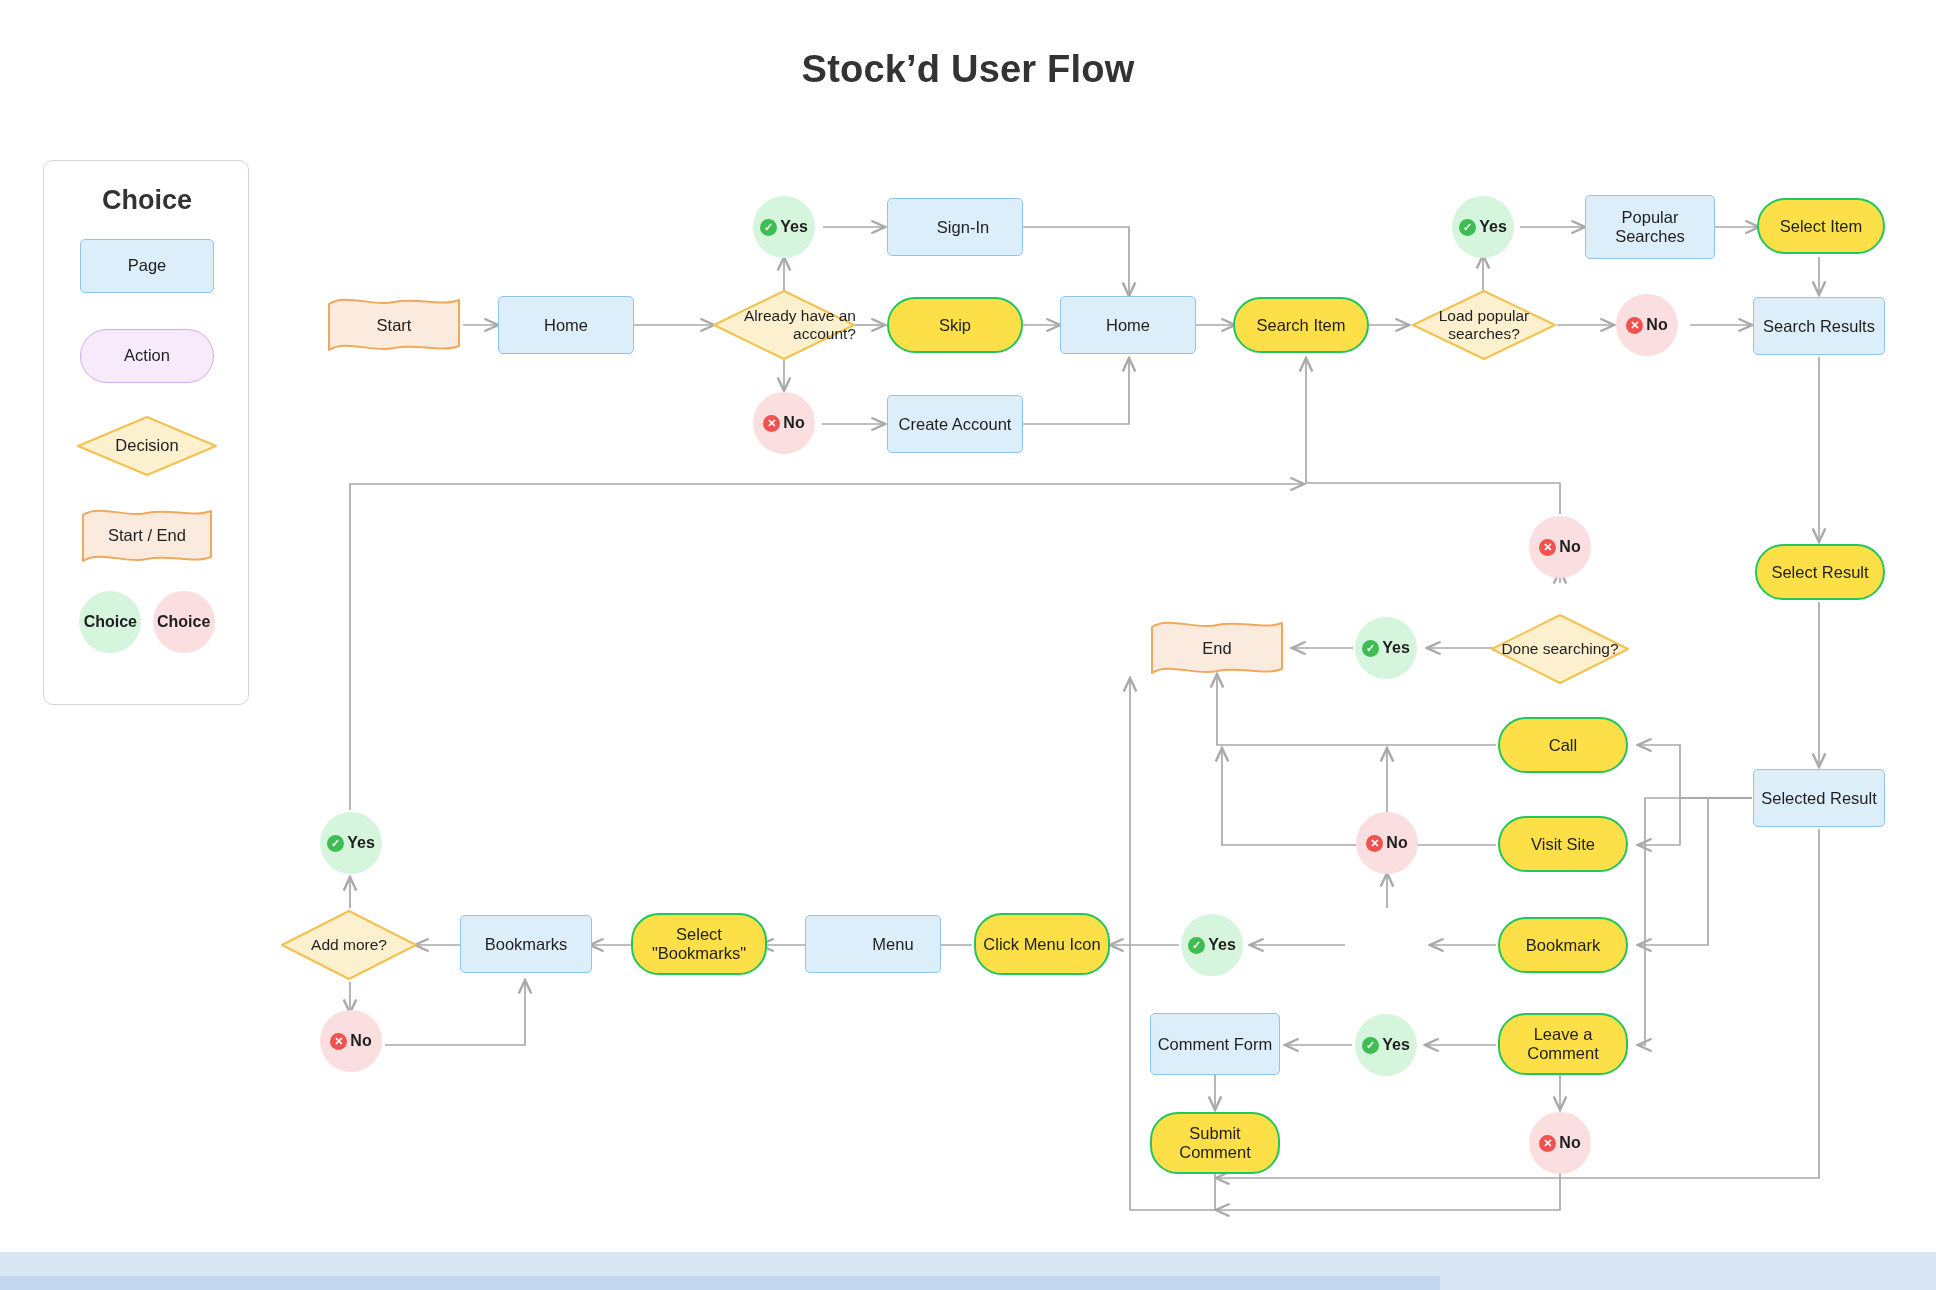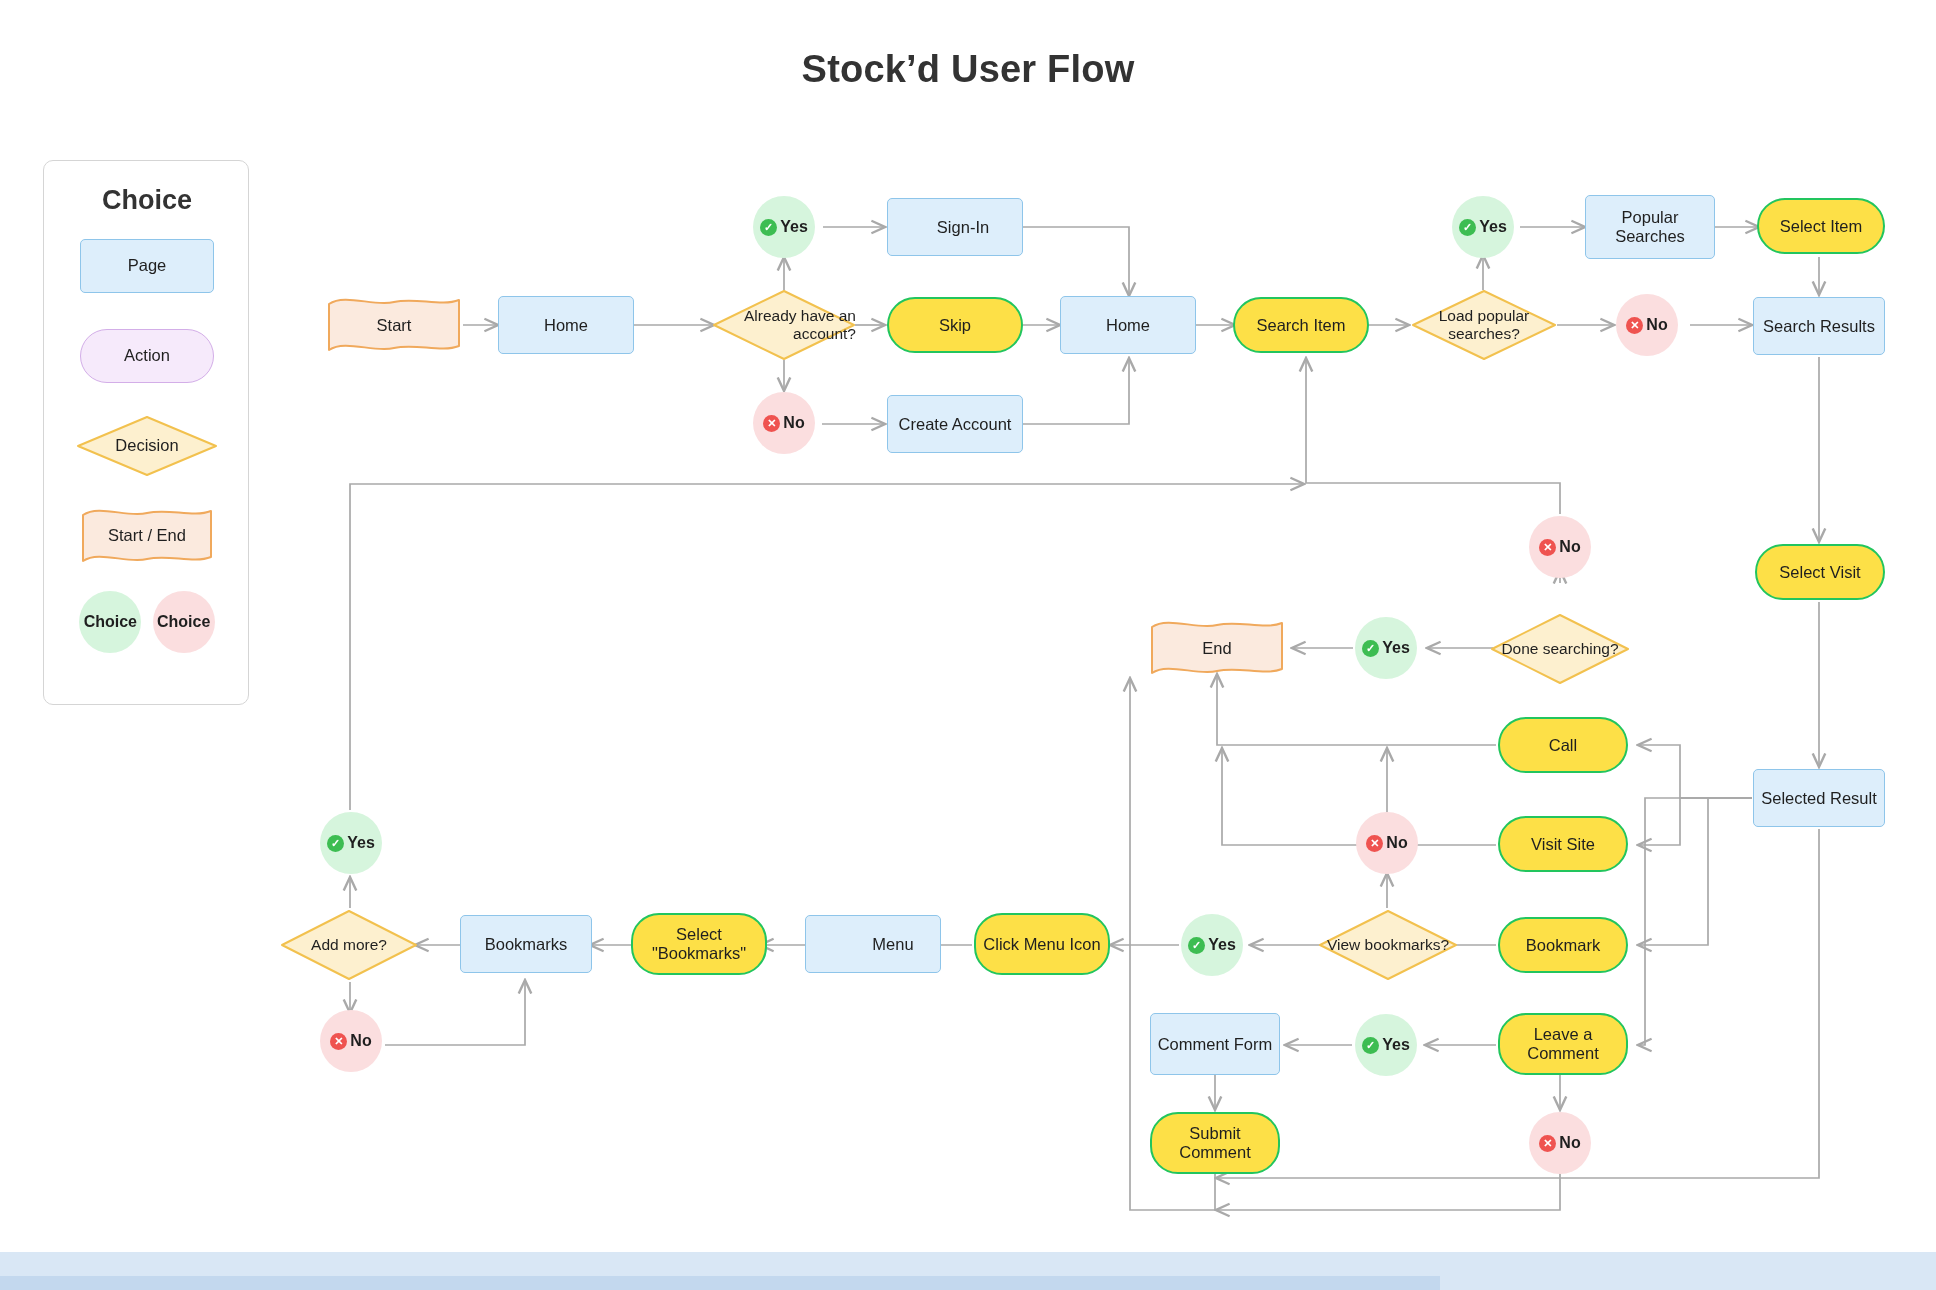--- a/index.html
+++ b/index.html
@@ -388,21 +388,21 @@
 
   <div class="node n-action" style="left:1757px;top:198px;width:128px;height:56px;">
     <span>Select Item</span>
   </div>
 
   <div class="node n-page" style="left:1753px;top:297px;width:132px;height:58px;">
     <span>Search Results</span>
   </div>
 
   <div class="node n-action" style="left:1755px;top:544px;width:130px;height:56px;">
-    <span>Select Visit</span>
+    <span>Select Result</span>
   </div>
 
   <div class="node n-page" style="left:1753px;top:769px;width:132px;height:58px;">
     <span>Selected Result</span>
   </div>
 
   <div class="node n-decision" style="left:1490px;top:613px;width:140px;height:72px;">
     <svg width="140" height="72" viewBox="0 0 140 72">
       <polygon points="70,2 138,36 70,70 2,36" fill="#fdf0cf" stroke="#f2c14e" stroke-width="2" stroke-linejoin="round"></polygon>
     </svg>
@@ -431,26 +431,20 @@
   </div>
 
   <div class="node n-action" style="left:1498px;top:816px;width:130px;height:56px;">
     <span>Visit Site</span>
   </div>
 
   <div class="node n-action" style="left:1498px;top:917px;width:130px;height:56px;">
     <span>Bookmark</span>
   </div>
 
-  <div class="node n-decision" style="left:1318px;top:909px;width:140px;height:72px;">
-    <svg width="140" height="72" viewBox="0 0 140 72">
-      <polygon points="70,2 138,36 70,70 2,36" fill="#fdf0cf" stroke="#f2c14e" stroke-width="2" stroke-linejoin="round"></polygon>
-    </svg>
-    <span style="font-size:15.5px;">View bookmarks?</span>
-  </div>
 
   <div class="node n-circle n-yes" style="left:1181px;top:914px;width:62px;height:62px;">
     <span class="badge badge-yes">✓</span>
     <span>Yes</span>
   </div>
 
   <div class="node n-circle n-no" style="left:1356px;top:812px;width:62px;height:62px;">
     <span class="badge badge-no">✕</span>
     <span>No</span>
   </div>

